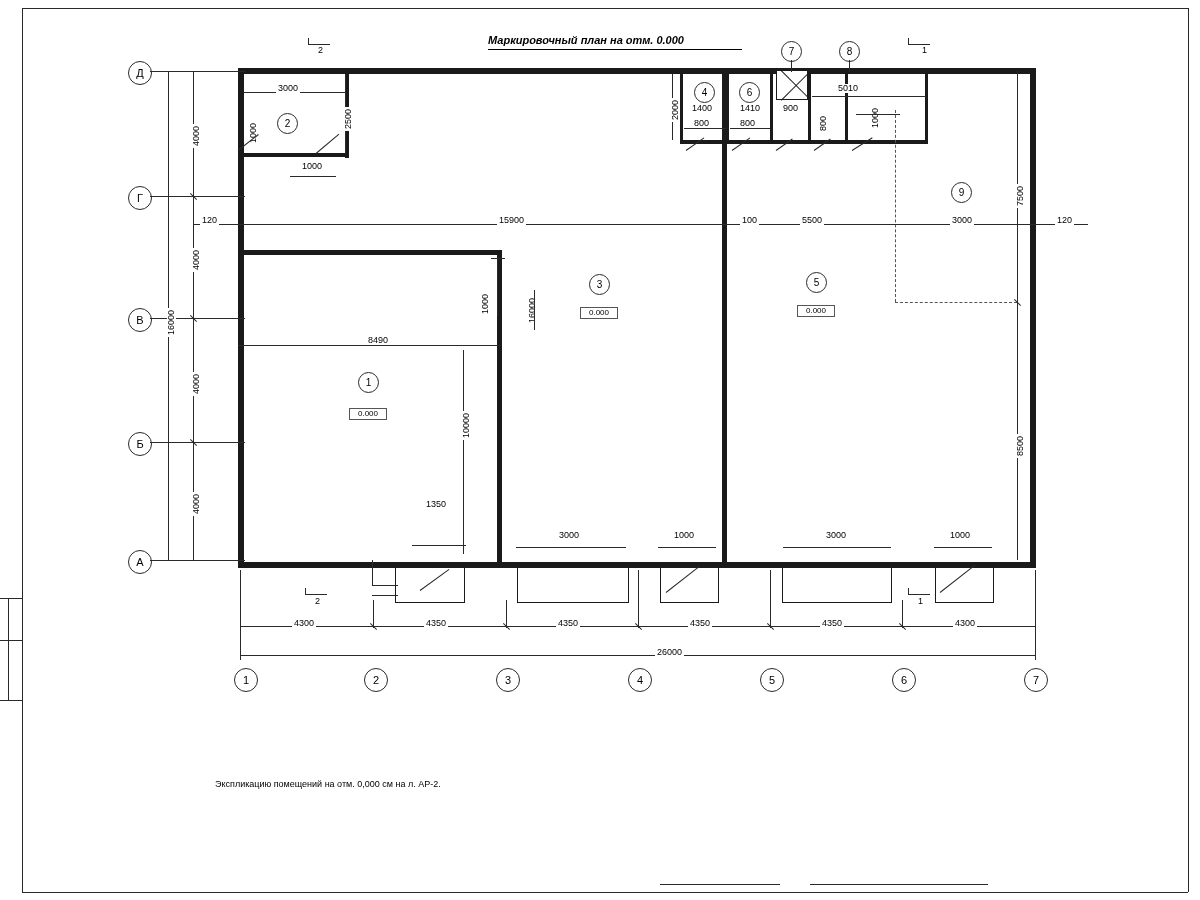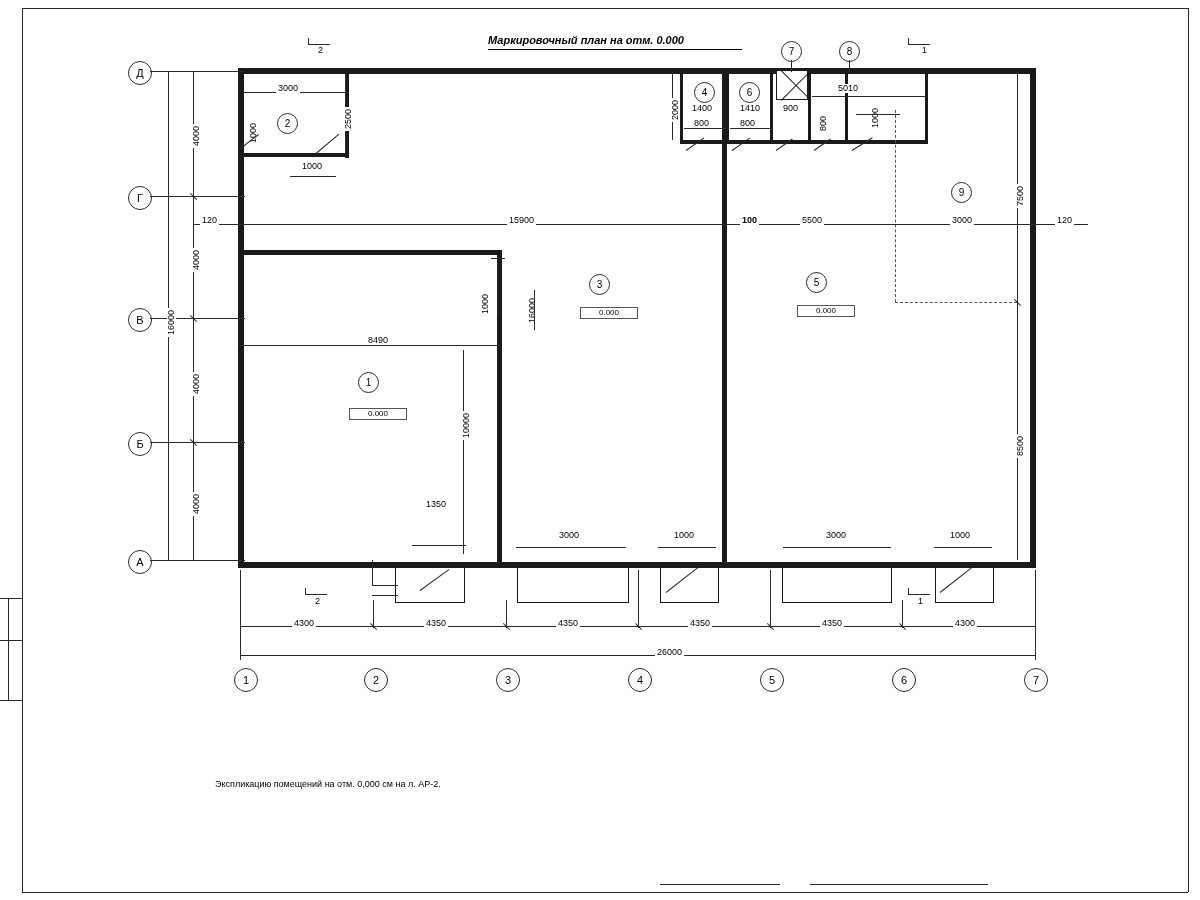--- a/index.html
+++ b/index.html
@@ -68,21 +68,21 @@
   .room-bub {
     width: 19px;
     height: 19px;
     font-size: 10px;
   }
   .lvl {
     position: absolute;
     font-size: 8px;
     border: 1px solid #555;
     background: #fff;
-    padding: 1px 18px;
+    padding: 1px 8px;
     line-height: 1;
   }
   .title {
     position: absolute;
     font-style: italic;
     font-weight: bold;
     font-size: 11px;
     white-space: nowrap;
   }
   .title-underline {
@@ -215,22 +215,22 @@
   <div class="dimtxt vert" style="left:192px; top:516px;">4000</div>
   <div class="dimtxt vert" style="left:167px; top:337px;">16000</div>
 
   <div class="ln v" style="left:1017px; top:71px; height:489px;"></div>
   <div class="dimtxt vert" style="left:1016px; top:208px;">7500</div>
   <div class="dimtxt vert" style="left:1016px; top:458px;">8500</div>
   <div class="tick" style="left:1013px; top:302px;"></div>
 
   <div class="ln h" style="left:193px; top:224px; width:895px;"></div>
   <div class="dimtxt" style="left:200px; top:216px;">120</div>
-  <div class="dimtxt" style="left:497px; top:216px;margin-left:10px;">15900</div>
-  <div class="dimtxt" style="left:740px; top:216px;font-weight:bold;">100</div>
+  <div class="dimtxt" style="left:497px; top:216px;">15900</div>
+  <div class="dimtxt" style="left:740px; top:216px;">100</div>
   <div class="dimtxt" style="left:800px; top:216px;">5500</div>
   <div class="dimtxt" style="left:950px; top:216px;">3000</div>
   <div class="dimtxt" style="left:1055px; top:216px;">120</div>
 
   <div class="ln h" style="left:244px; top:92px; width:102px;"></div>
   <div class="dimtxt" style="left:276px; top:84px;">3000</div>
   <div class="ln v" style="left:345px; top:74px; height:80px;"></div>
   <div class="dimtxt vert" style="left:344px; top:131px;">2500</div>
   <div class="dimtxt vert" style="left:249px; top:145px;">1000</div>
   <div class="dimtxt" style="left:300px; top:162px;">1000</div>

